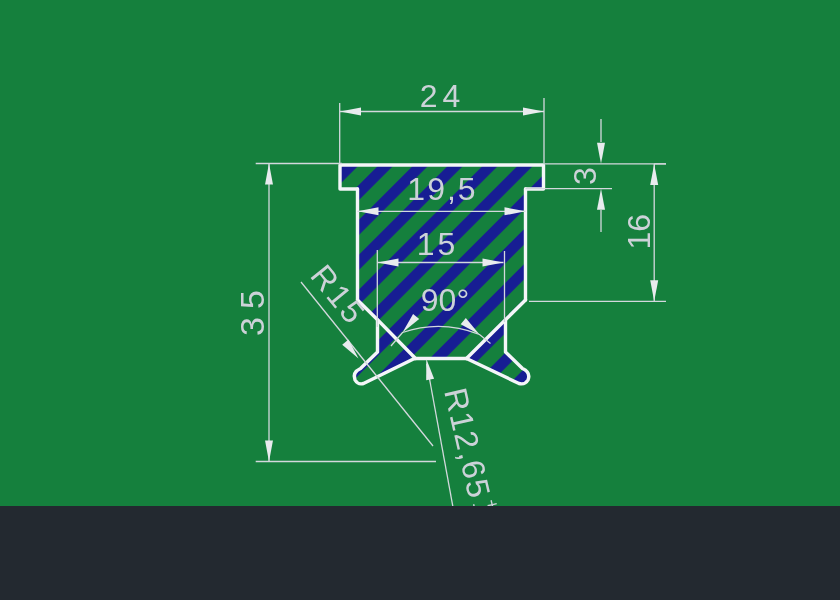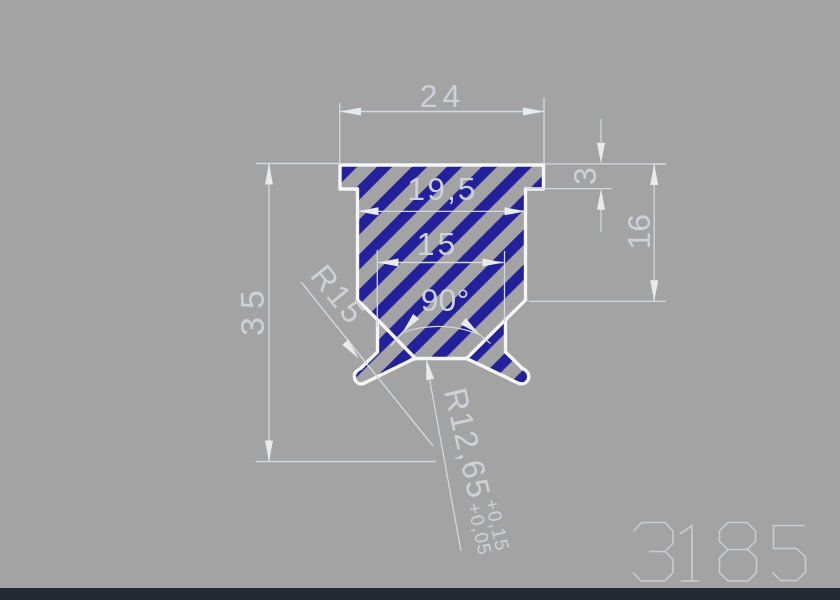--- a/index.html
+++ b/index.html
@@ -1,16 +1,16 @@
 <!DOCTYPE html>
 <html><head>
 <meta charset="utf-8">
 <style>
 html,body{margin:0;padding:0;background:#232930;}
-#stage{position:relative;width:840px;height:588px;background:#a3a3a3;overflow:hidden;transform:translateZ(0);}
+#stage{position:relative;width:840px;height:506px;background:#15803d;overflow:hidden;transform:translateZ(0);}
 svg{position:absolute;left:0;top:0;}
 text{font-family:"Liberation Sans",sans-serif;fill:#ccd2d8;fill-opacity:0.999;-webkit-font-smoothing:antialiased;}
 .dim{font-size:32px;}
 .dimline{stroke:#d3d8dd;stroke-width:1.3;fill:none;}
 .thick{stroke:#f4f6f8;stroke-width:3.4;fill:none;stroke-linecap:round;stroke-linejoin:round;}
 .arr{fill:#e8ebee;stroke:none;}
 </style>
 </head>
 <body>
 <div id="stage">

